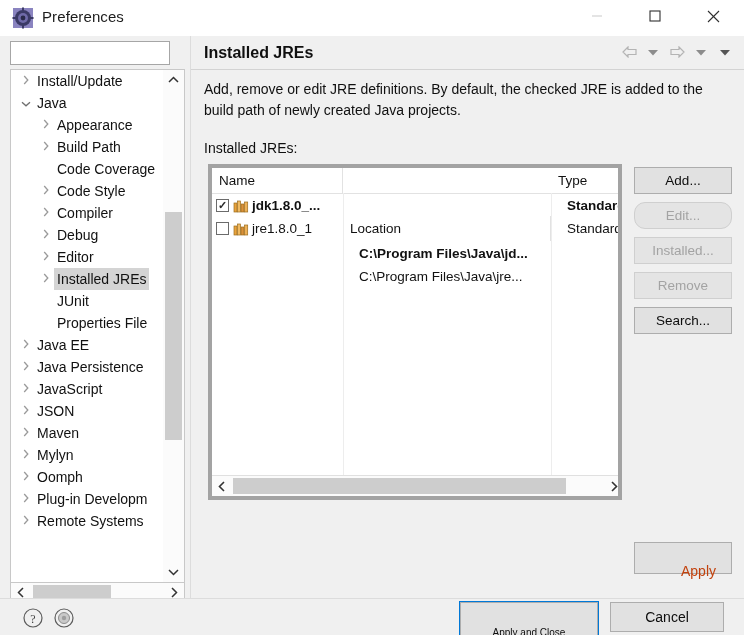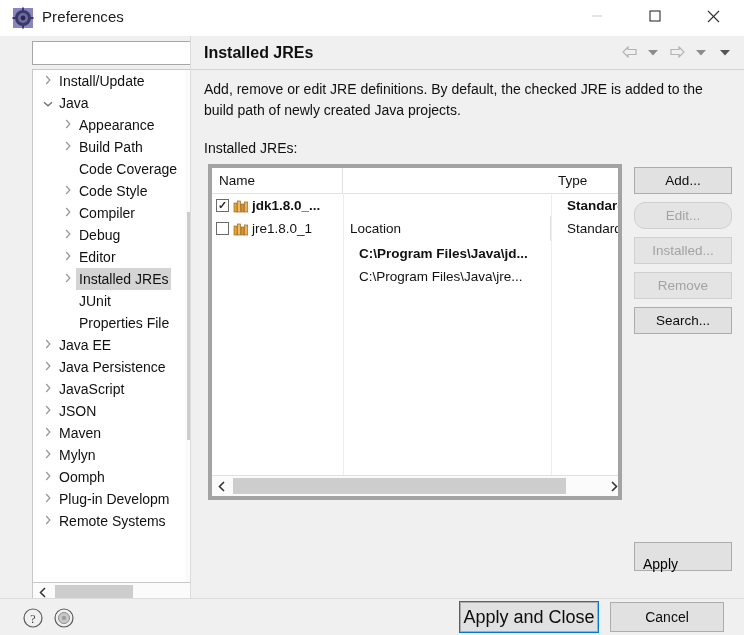--- a/index.html
+++ b/index.html
@@ -60,21 +60,20 @@
     width: 744px; height: 562px;
     background: #f0f0f0;
   }
 
   
   #left-pane {
     position: absolute;
     left: 0; top: 0;
     width: 190px; height: 562px;
     background: #f0f0f0;
-    margin-left: 22px;
   }
   #filter-input {
     position: absolute;
     left: 10px; top: 5px;
     width: 160px; height: 24px;
     border: 1px solid #a6a6a6;
     background: #ffffff;
     box-sizing: border-box;
     padding: 3px 4px;
     font-family: "Liberation Sans", sans-serif;
@@ -381,24 +380,24 @@
   
   #btn-apply {
     position: absolute;
     left: 443px; top: 506px;
     width: 98px; height: 29px;
     background: #e1e1e1;
     border: 1px solid #adadad;
     box-sizing: border-box;
     font-family: "Liberation Sans", sans-serif;
     font-size: 14px;
-    color: #000000;
-    text-align: left;
+    color: #c2410c;
+    text-align: right;
     line-height: 27px;
-    padding: 8px;
+    padding: 15px;
   }
 
   
   #footer {
     position: absolute;
     left: 0; top: 598px;
     width: 744px; height: 37px;
     background: #f0f0f0;
     border-top: 1px solid #dcdcdc;
   }
@@ -411,25 +410,25 @@
   #globe-icon { left: 53px; }
   #btn-apply-close {
     position: absolute;
     left: 460px; top: 3px;
     width: 138px; height: 30px;
     background: #e1e1e1;
     border: 1px solid #adadad;
     box-shadow: 0 0 0 1px #0078d7;
     box-sizing: border-box;
     font-family: "Liberation Sans", sans-serif;
-    font-size: 18px;
+    font-size: 10px;
     color: #0d0d0d;
     text-align: center;
     line-height: 28px;
-    padding: 0;
+    padding: 16px;
   }
   #btn-cancel {
     position: absolute;
     left: 610px; top: 3px;
     width: 114px; height: 30px;
     background: #e1e1e1;
     border: 1px solid #adadad;
     box-sizing: border-box;
     font-family: "Liberation Sans", sans-serif;
     font-size: 14px;

